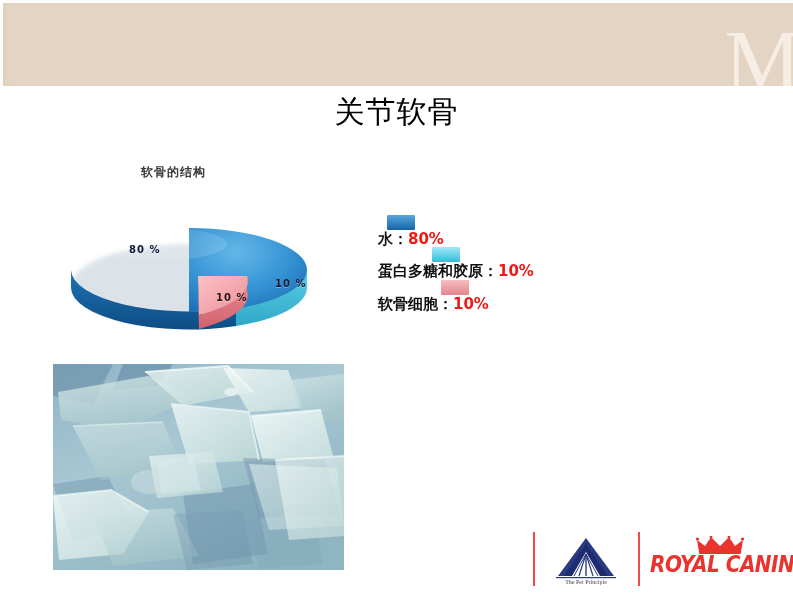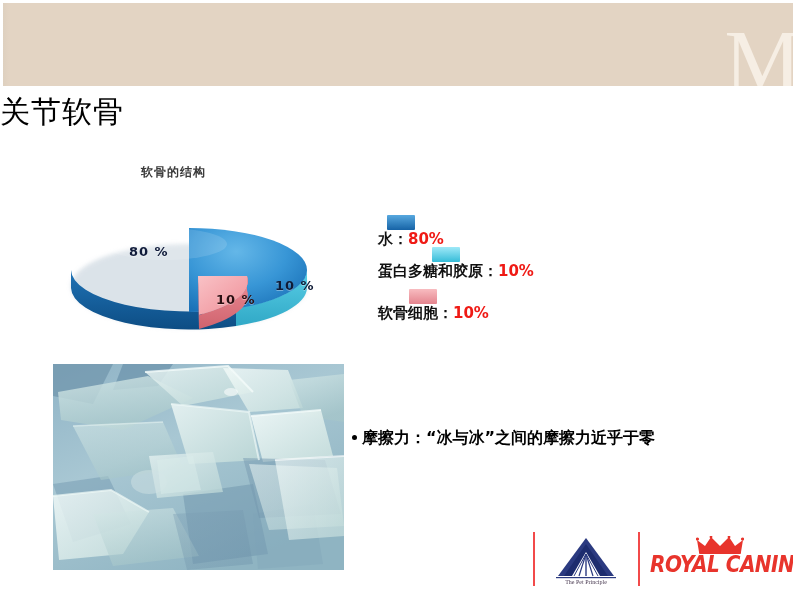--- a/index.html
+++ b/index.html
@@ -53,21 +53,21 @@
     font-weight: 400;
     user-select: none;
   }
 
   
   .slide-title {
     position: absolute;
     left: 0;
     top: 94px;
     width: 793px;
-    text-align: left;
+    text-align: center;
     font-size: 30px;
     line-height: 36px;
     color: #000000;
     font-family: "DejaVu Sans", "Liberation Sans", sans-serif;
     font-weight: 400;
     letter-spacing: 1px;
   }
 
   
   .chart-area {
@@ -96,21 +96,21 @@
     height: 130px;
   }
   .pie-svg {
     position: absolute;
     left: 0; top: 0;
   }
   .pie-label {
     position: absolute;
     font-family: "DejaVu Sans", "Liberation Sans", sans-serif;
     font-weight: bold;
-    font-size: 13px;
+    font-size: 10px;
     color: #101b3a;
     letter-spacing: 1px;
     text-shadow: 0 1px 0 rgba(255,255,255,0.35);
   }
   .pie-label.l80 { left: 68px; top: 36px; }
   .pie-label.l10a { left: 155px; top: 84px; color: #2b0f12; }
   .pie-label.l10b { left: 214px; top: 70px; color: #0f1b36; }
 
   
   .legend {
@@ -123,21 +123,21 @@
   .legend-row {
     position: absolute;
     left: 0;
     height: 34px;
     display: flex;
     align-items: center;
     flex-direction: column;
   }
   .legend-row.r0 { top: 0px; }
   .legend-row.r1 { top: 32px; }
-  .legend-row.r2 { top: 74px; }
+  .legend-row.r2 { top: 65px; align-items: flex-end; }
 
   .legend-swatch {
     width: 28px;
     height: 15px;
     margin-right: 20px;
     border-radius: 1px;
     flex: none;
     filter: blur(0.3px);
   }
   .legend-text {
@@ -404,23 +404,20 @@
       <polyline points="198,52 268,46" fill="none" stroke="#f6fcfb" stroke-width="2" opacity="0.75"></polyline>
       <polyline points="0,132 58,126 96,148" fill="none" stroke="#f0f9f7" stroke-width="2" opacity="0.7"></polyline>
       <polyline points="222,96 291,92" fill="none" stroke="#ffffff" stroke-width="2" opacity="0.6"></polyline>
       <polyline points="20,62 110,58" fill="none" stroke="#e6f4f2" stroke-width="1.5" opacity="0.6"></polyline>
       <ellipse cx="178" cy="28" rx="7" ry="4" fill="#ffffff" opacity="0.55"></ellipse>
       <ellipse cx="96" cy="118" rx="18" ry="12" fill="#cfe2e4" opacity="0.5"></ellipse>
       <polygon points="104,96 140,92 148,126 108,130" fill="#dceeec" opacity="0.45"></polygon>
     </svg>
   </div>
 
-  <div class="bullet-block">
-    <div class="bullet-text"><span class="bullet-dot"></span><span>摩擦力：“冰与冰”之间的摩擦力近乎于零</span></div>
-  </div>
 
   <div class="footer">
     <div class="rule-red r1"></div>
     <div class="rule-red r2"></div>
 
     <div class="logo-pet">
       <svg width="68" height="52" viewBox="0 0 68 52">
         <rect x="0" y="0" width="68" height="52" fill="#ffffff"></rect>
         <polygon points="34,4 62,42 6,42" fill="#2b3a80"></polygon>
         <polygon points="34,10 56,42 12,42" fill="#1d2c6e"></polygon>

